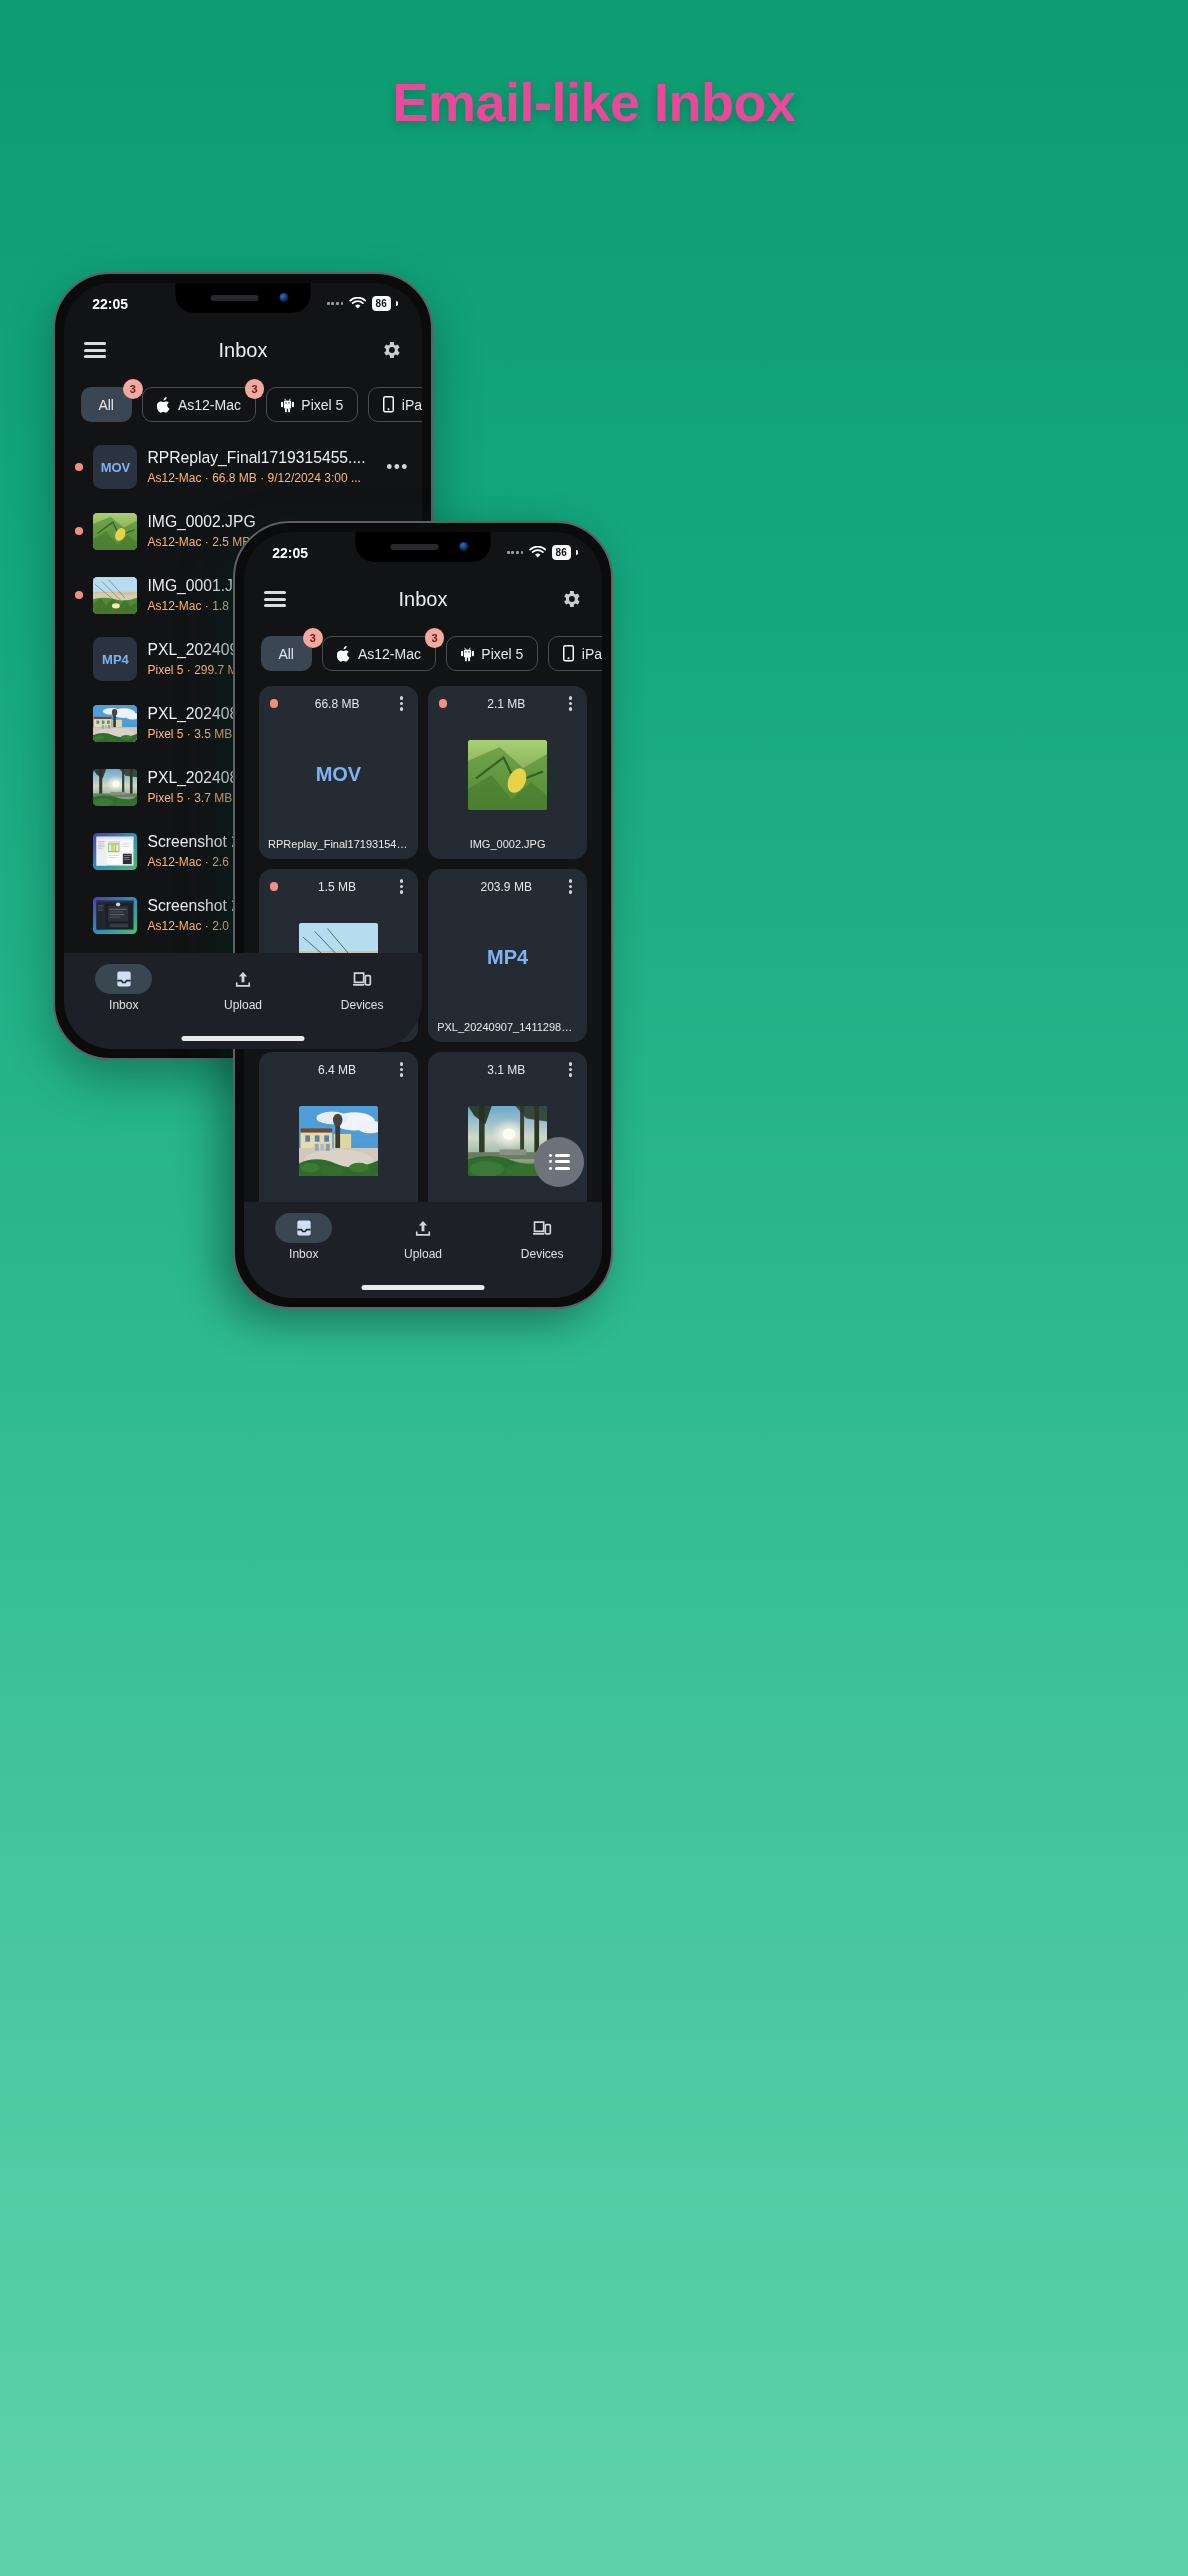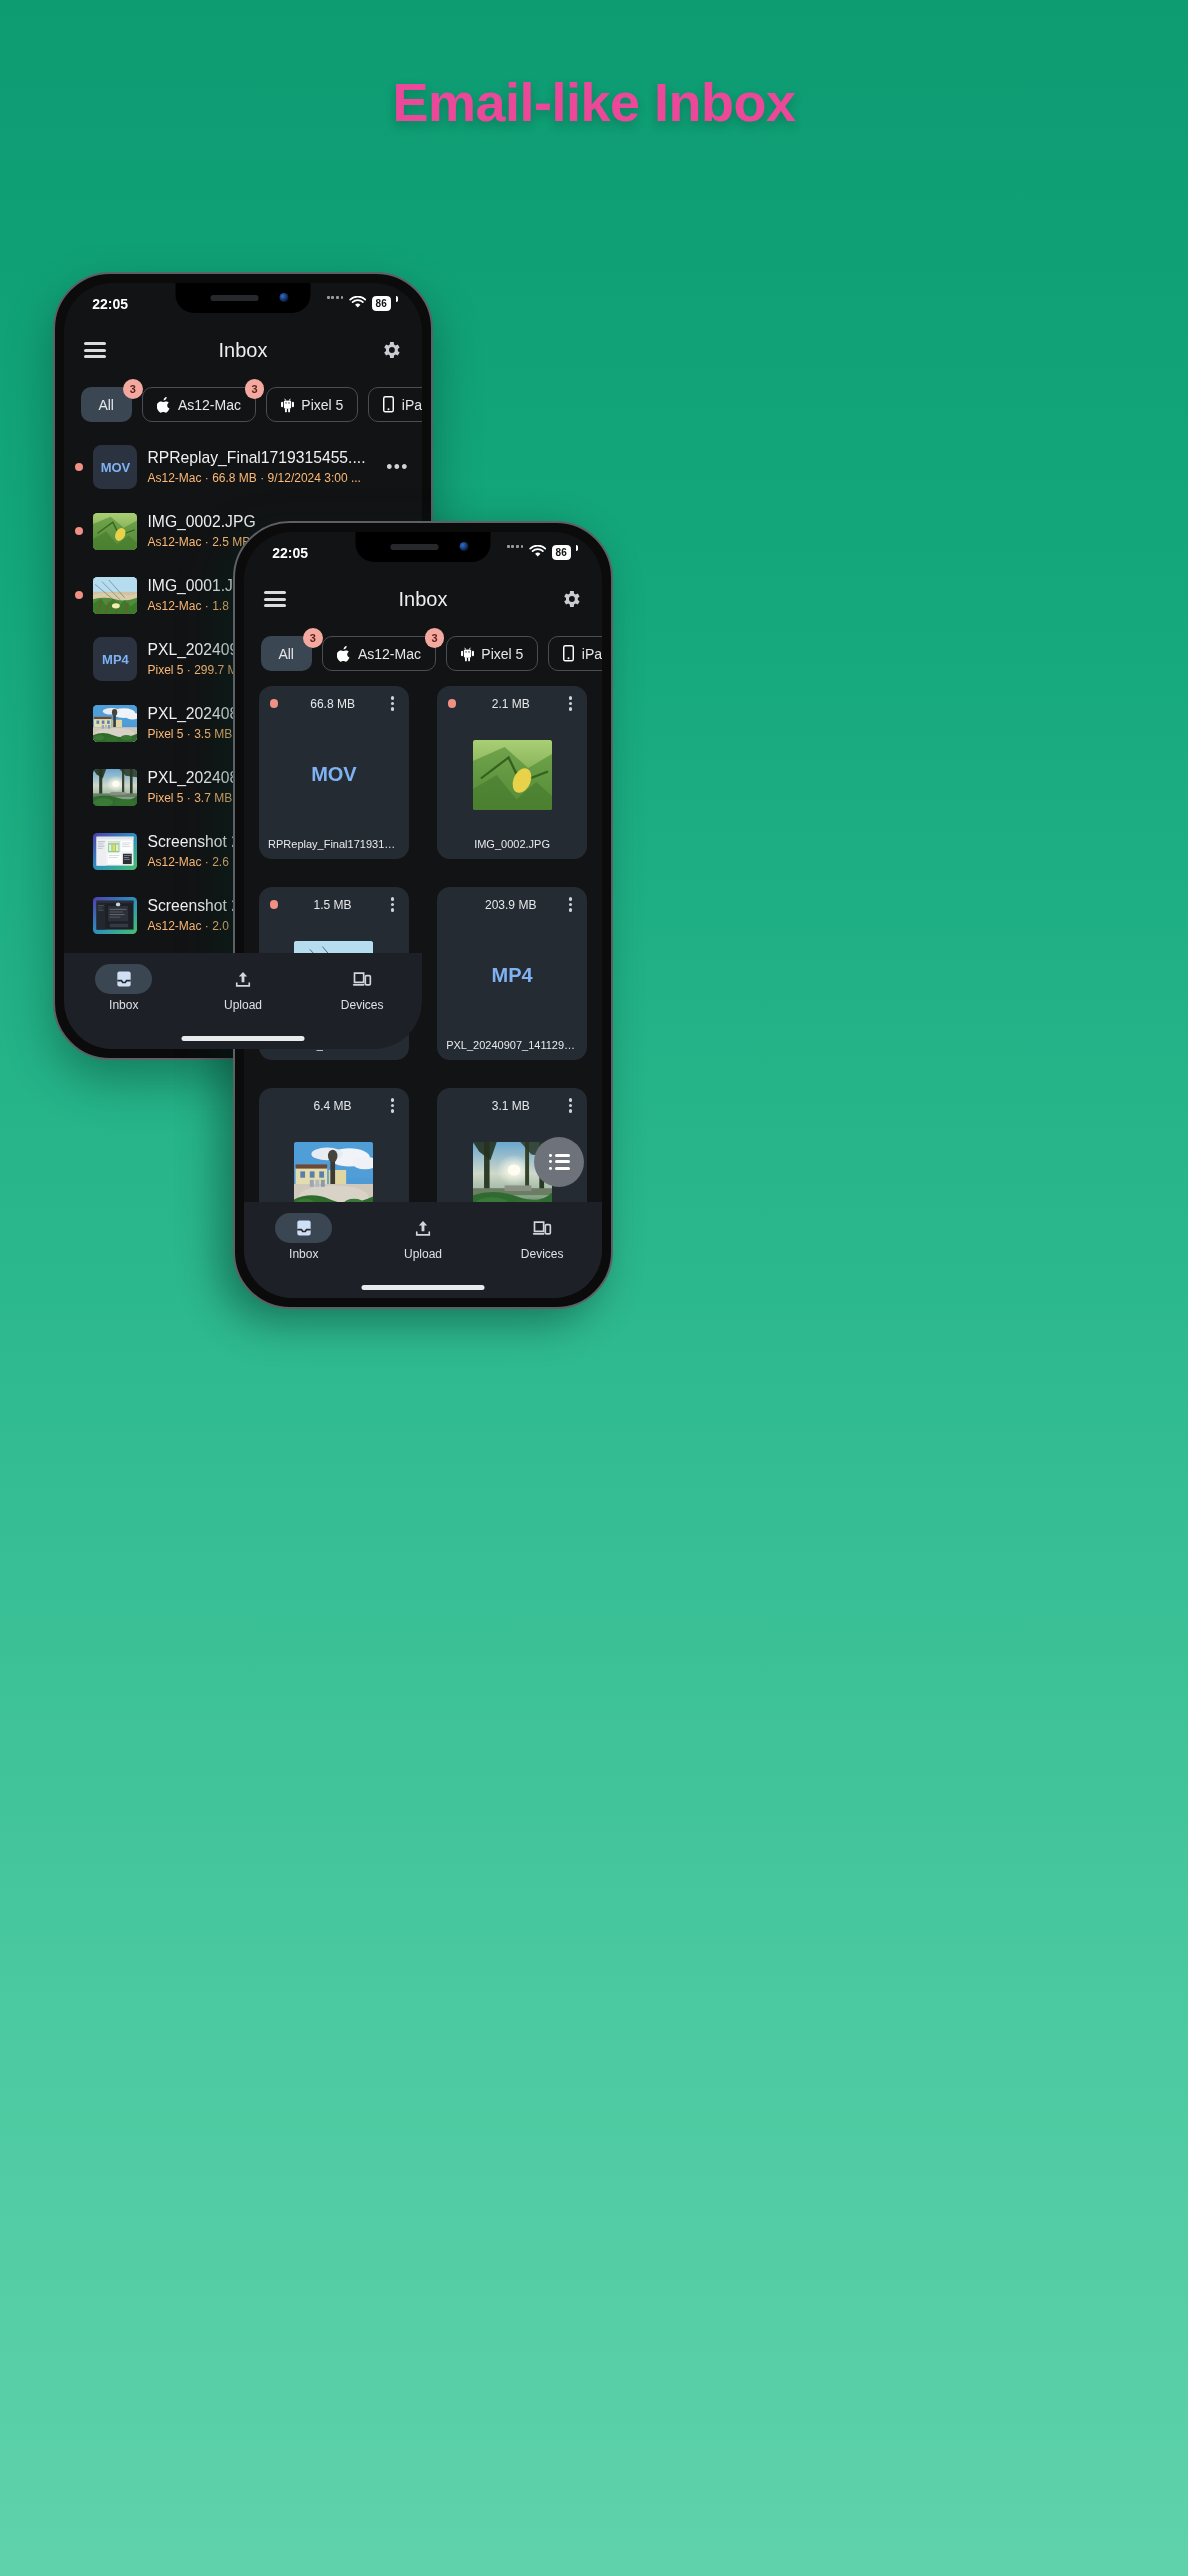--- a/index.html
+++ b/index.html
@@ -78,21 +78,21 @@
   .statusbar {
     position: relative;
     height: 41px;
     display: flex; align-items: center;
     justify-content: space-between;
     padding: 0 24px 0 28px;
     color: #fff;
     font-size: 14px; font-weight: bold;
     z-index: 7;
   }
-  .sb-right { display: flex; align-items: flex-start; gap: 5.5px; }
+  .sb-right { display: flex; align-items: center; gap: 5.5px; }
   .sig-dots { display: flex; gap: 1.8px; align-items: flex-end; }
   .sig-dots i { width: 2.8px; height: 2.8px; background: #9a9a9a; display: block; border-radius: 0.9px; }
   .battery {
     border: 1.8px solid #fff; border-radius: 3.7px;
     padding: 0 2.8px; font-size: 10px; line-height: 13px;
     font-weight: bold; color: #fff; background: #fff;
   }
   .battery span { color: #111; }
   .batt-tip { width: 1.8px; height: 5.5px; background: #fff; border-radius: 0 1.8px 1.8px 0; }
 
@@ -180,21 +180,21 @@
   }
   .dots3 {
     color: #cfd2d6; font-size: 17.5px; letter-spacing: 1.4px;
     flex: 0 0 auto; padding-left: 3.7px;
   }
 
   
   .grid {
     display: grid;
     grid-template-columns: 1fr 1fr;
-    gap: 28px;
+    gap: 10px;
     padding: 3.7px 14.7px 0 14.7px;
   }
   .card {
     background: #252b33;
     border-radius: 13px;
     padding: 9.2px 7.4px 9.2px 7.4px;
     height: 173px;
     display: flex; flex-direction: column;
     overflow: hidden;
   }

